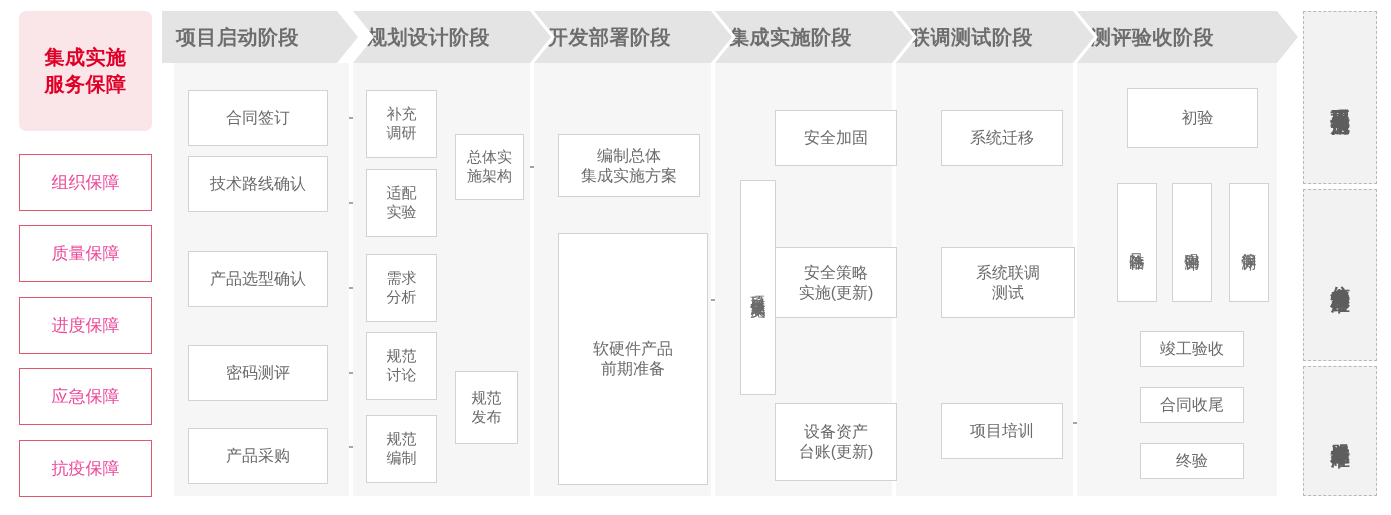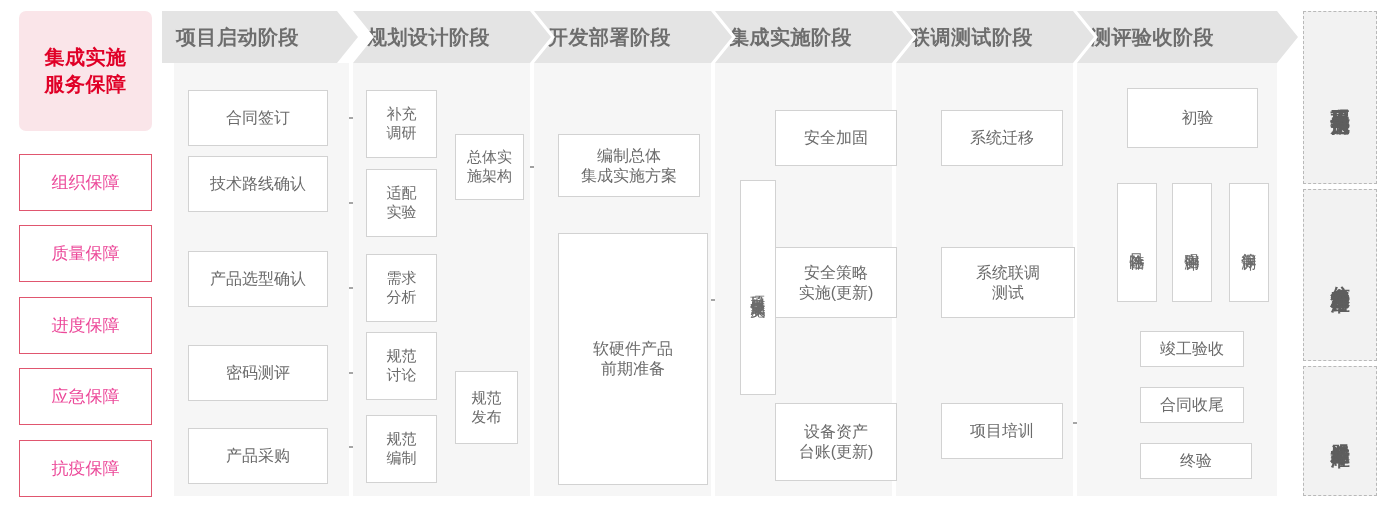--- a/index.html
+++ b/index.html
@@ -230,21 +230,21 @@
     <span><span>系统联调</span><br><span>测试</span></span>
   </div>
   <div class="box" style="left:941px; top:403px; width:122px; height:56px;">项目培训</div>
 
   <div class="box" style="left:1127px; top:88px;  width:131px; height:60px;padding-left:12px;">初验</div>
   <div class="box vert small" style="left:1117px; top:183px; width:40px; height:119px;">风险评估</div>
   <div class="box vert small" style="left:1172px; top:183px; width:40px; height:119px;">密码测评</div>
   <div class="box vert small" style="left:1229px; top:183px; width:40px; height:119px;">等保测评</div>
   <div class="box" style="left:1140px; top:331px; width:104px; height:36px;">竣工验收</div>
   <div class="box" style="left:1140px; top:387px; width:104px; height:36px;">合同收尾</div>
-  <div class="box" style="left:1140px; top:443px; width:112px; height:36px;">终验</div>
+  <div class="box" style="left:1140px; top:443px; width:104px; height:36px;">终验</div>
 
   <div class="rail" style="top:11px;  height:173px;">
     <span class="vtext">工程项目实施指引</span>
   </div>
   <div class="rail" style="top:189px; height:172px;">
     <span class="vtext">信息安全保密标准</span>
   </div>
   <div class="rail" style="top:366px; height:130px;">
     <span class="vtext">运维服务标准</span>
   </div>

